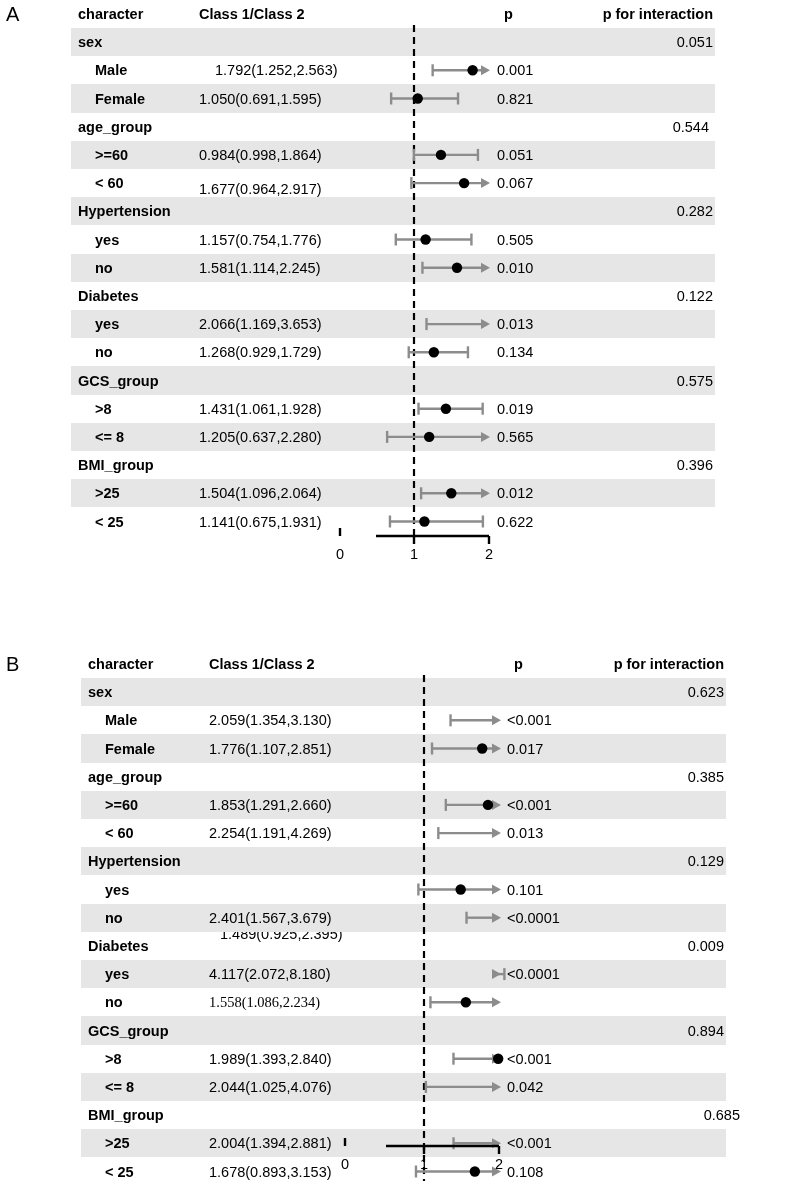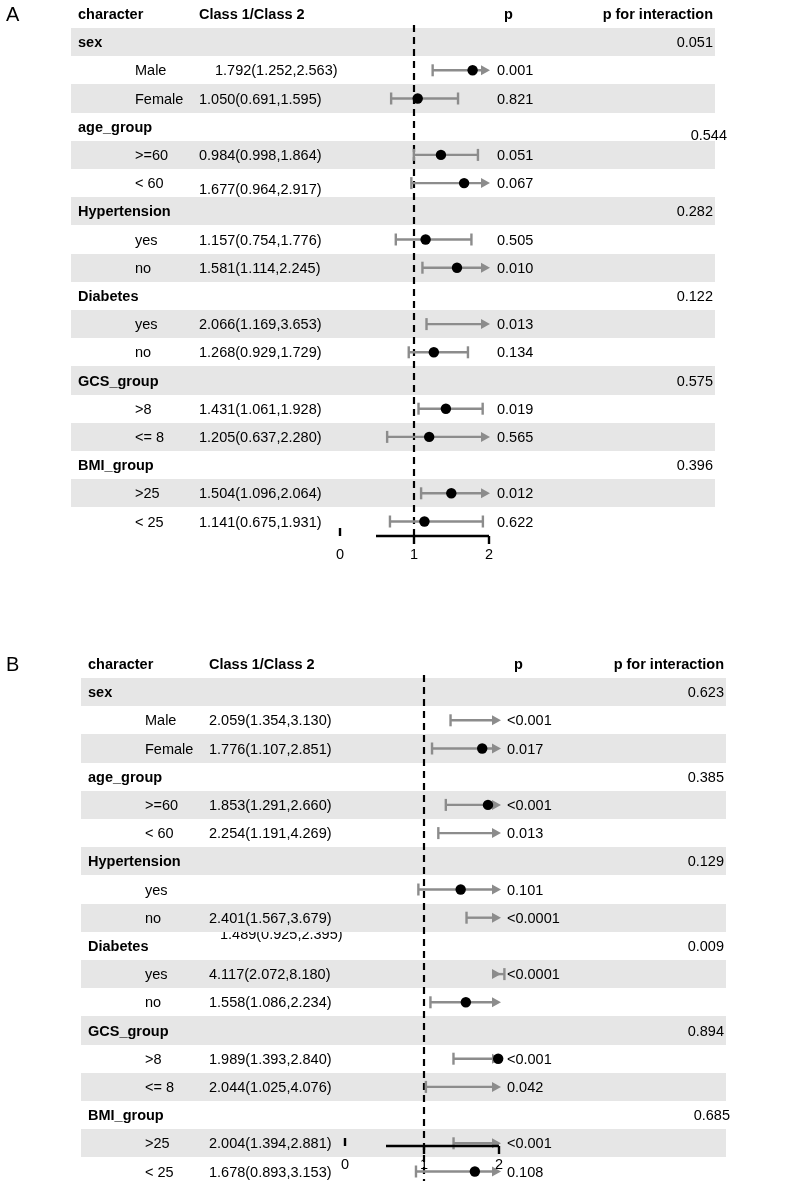--- a/index.html
+++ b/index.html
@@ -41,22 +41,21 @@
   .cell {
     position: absolute;
     font-size: 14.5px;
     line-height: 1;
     white-space: nowrap;
   }
   .cell.char-main {
     font-weight: bold;
   }
   .cell.char-sub {
-    font-weight: 400;
-    margin-left: 40px;
+    font-weight: 700;
   }
   .cell.est {
     font-weight: 400;
   }
   .cell.pval {
     font-weight: 400;
   }
   .cell.pint {
     font-weight: 400;
     text-align: right;
@@ -87,21 +86,21 @@
     <div class="cell char-main" style="left: 78px; top: 35.1px;">sex</div>
     <div class="cell pint" style="right: 80px; top: 35.1px;">0.051</div>
     <div class="cell char-sub" style="left: 95px; top: 63.3px;">Male</div>
     <div class="cell est" style="left: 215px; top: 63.3px; text-align: center;">1.792(1.252,2.563)</div>
     <div class="cell pval" style="left: 497px; top: 63.3px;">0.001</div>
     <div class="row-band" style="left: 71px; top: 84.4px; width: 644px; height: 28.2px;"></div>
     <div class="cell char-sub" style="left: 95px; top: 91.5px;">Female</div>
     <div class="cell est" style="left: 199px; top: 91.5px;">1.050(0.691,1.595)</div>
     <div class="cell pval" style="left: 497px; top: 91.5px;">0.821</div>
     <div class="cell char-main" style="left: 78px; top: 119.7px;">age_group</div>
-    <div class="cell pint" style="right: 66px; top: 119.7px; margin-top: 8px;">0.544</div>
+    <div class="cell pint" style="right: 84px; top: 119.7px;">0.544</div>
     <div class="row-band" style="left: 71px; top: 140.8px; width: 644px; height: 28.2px;"></div>
     <div class="cell char-sub" style="left: 95px; top: 147.9px;">&gt;=60</div>
     <div class="cell est" style="left: 199px; top: 147.9px;">0.984(0.998,1.864)</div>
     <div class="cell pval" style="left: 497px; top: 147.9px;">0.051</div>
     <div class="cell char-sub" style="left: 95px; top: 176.1px;">&lt; 60</div>
     <div class="cell est" style="left: 199px; top: 182px;">1.677(0.964,2.917)</div>
     <div class="cell pval" style="left: 497px; top: 176.1px;">0.067</div>
     <div class="row-band" style="left: 71px; top: 197.2px; width: 644px; height: 28.2px;"></div>
     <div class="cell char-main" style="left: 78px; top: 204.3px;">Hypertension</div>
     <div class="cell pint" style="right: 80px; top: 204.3px;">0.282</div>
@@ -259,34 +258,34 @@
     <div class="cell char-sub" style="left: 105px; top: 910.7px;">no</div>
     <div class="cell est" style="left: 209px; top: 910.7px;">2.401(1.567,3.679)</div>
     <div class="cell pval" style="left: 507px; top: 910.7px;">&lt;0.0001</div>
     <div class="cell char-main" style="left: 88px; top: 938.9px;">Diabetes</div>
     <div class="cell pint" style="right: 69px; top: 938.9px;">0.009</div>
     <div class="row-band" style="left: 81px; top: 960px; width: 645px; height: 28.2px;"></div>
     <div class="cell char-sub" style="left: 105px; top: 967.1px;">yes</div>
     <div class="cell est" style="left: 209px; top: 967.1px;">4.117(2.072,8.180)</div>
     <div class="cell pval" style="left: 507px; top: 967.1px;">&lt;0.0001</div>
     <div class="cell char-sub" style="left: 105px; top: 995.3px;">no</div>
-    <div class="cell est" style="left: 209px; top: 995.3px;">1.558(1.086,2.234)</div>
+    <div class="cell est" style="left: 209px; top: 995.3px; font-family: Liberation Serif, serif;">1.558(1.086,2.234)</div>
     <div class="cell pval" style="left: 507px; top: 995.3px; margin-top: 32px;">0.016</div>
     <div class="row-band" style="left: 81px; top: 1016.4px; width: 645px; height: 28.2px;"></div>
     <div class="cell char-main" style="left: 88px; top: 1023.5px;">GCS_group</div>
     <div class="cell pint" style="right: 69px; top: 1023.5px;">0.894</div>
     <div class="cell char-sub" style="left: 105px; top: 1051.7px;">&gt;8</div>
     <div class="cell est" style="left: 209px; top: 1051.7px;">1.989(1.393,2.840)</div>
     <div class="cell pval" style="left: 507px; top: 1051.7px;">&lt;0.001</div>
     <div class="row-band" style="left: 81px; top: 1072.8px; width: 645px; height: 28.2px;"></div>
     <div class="cell char-sub" style="left: 105px; top: 1079.9px;">&lt;= 8</div>
     <div class="cell est" style="left: 209px; top: 1079.9px;">2.044(1.025,4.076)</div>
     <div class="cell pval" style="left: 507px; top: 1079.9px;">0.042</div>
     <div class="cell char-main" style="left: 88px; top: 1108.1px;">BMI_group</div>
-    <div class="cell pint" style="right: 63px; top: 1108.1px;">0.685</div>
+    <div class="cell pint" style="right: 53px; top: 1108.1px;">0.685</div>
     <div class="row-band" style="left: 81px; top: 1129.2px; width: 645px; height: 28.2px;"></div>
     <div class="cell char-sub" style="left: 105px; top: 1136.3px;">&gt;25</div>
     <div class="cell est" style="left: 209px; top: 1136.3px;">2.004(1.394,2.881)</div>
     <div class="cell pval" style="left: 507px; top: 1136.3px;">&lt;0.001</div>
     <div class="cell char-sub" style="left: 105px; top: 1164.5px;">&lt; 25</div>
     <div class="cell est" style="left: 209px; top: 1164.5px;">1.678(0.893,3.153)</div>
     <div class="cell pval" style="left: 507px; top: 1164.5px;">0.108</div>
     <svg class="plot-svg" width="793" height="1181">
       <line x1="424" y1="675" x2="424" y2="1189.6" stroke="#000000" stroke-width="2.2" stroke-dasharray="7,5"></line>
       <g>

